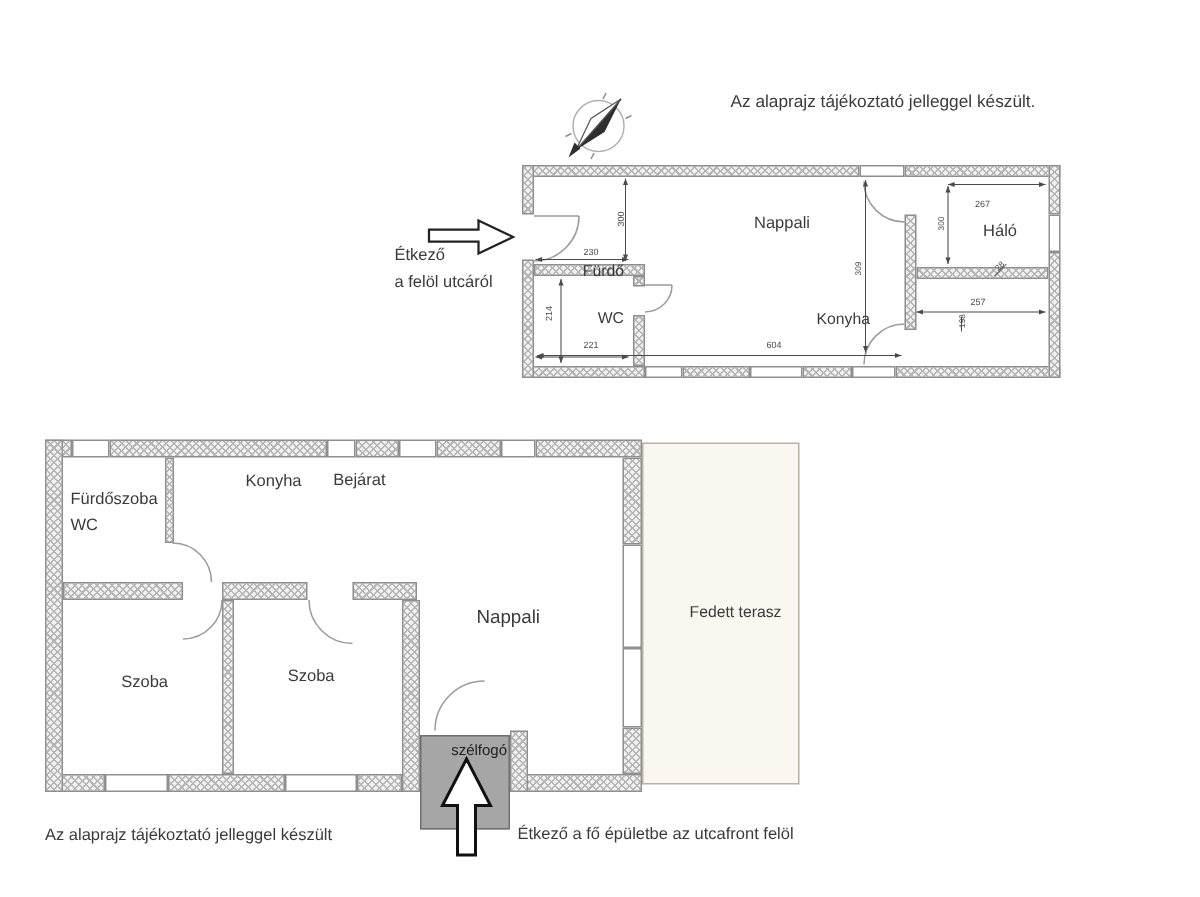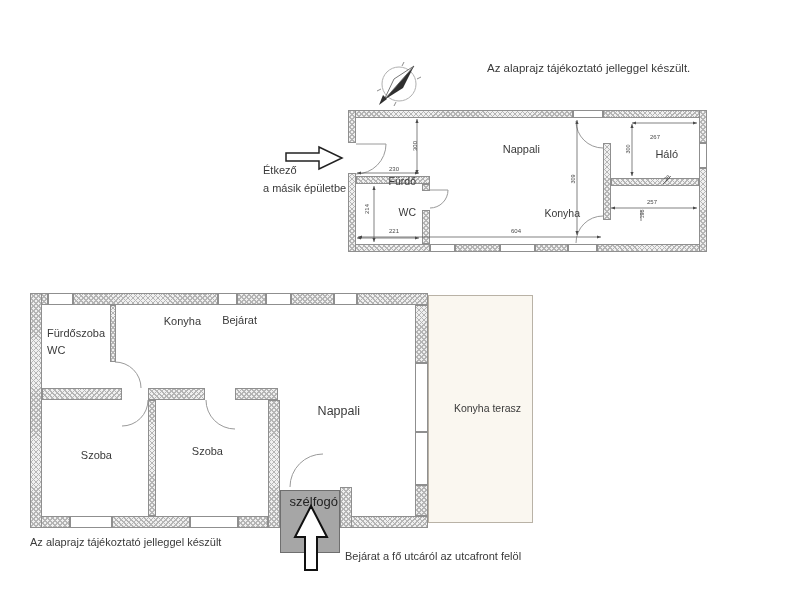--- a/index.html
+++ b/index.html
@@ -26,21 +26,21 @@
   }
   .szelfogo-box{
     position:absolute;box-sizing:border-box;
     background:var(--szelfogo-fill,#a6a6a6);
     border:1px solid #6f6f6f;
   }
   .lbl{position:absolute;font-size:11px;line-height:1.15;white-space:nowrap;}
   .ctr{text-align:right;}
   .lbl-lg{font-size:12.5px;}
   .lbl-md{font-size:10.5px;}
-  .lbl-sm{font-size:13px;}
+  .lbl-sm{font-size:10px;}
   .dim{position:absolute;font-size:6px;color:var(--dim-ink,#4a4a4a);text-align:center;white-space:nowrap;}
   .dim-xs{font-size:5.5px;}
   .rot{transform:rotate(-90deg);transform-origin:center;}
   .rot45{transform:rotate(-42deg);transform-origin:center;}
   svg{position:absolute;left:0;top:0;}
 </style>
 </head>
 <body>
 
 <div id="canvas">
@@ -83,21 +83,21 @@
     <div class="dim" style="left:500px;top:228px;width:32px">604</div>
     <div class="dim rot dim-xs" style="left:562px;top:176px;width:22px">309</div>
     <div class="dim" style="left:641px;top:134px;width:28px">267</div>
     <div class="dim rot dim-xs" style="left:617px;top:146px;width:22px">300</div>
     <div class="dim rot45 dim-xs" style="left:659px;top:175px;width:16px">28</div>
     <div class="dim" style="left:638px;top:199px;width:28px">257</div>
     <div class="dim rot dim-xs" style="left:631px;top:211px;width:22px">198</div>
 
     <div class="lbl" style="left:487px;top:62px;font-size:11.5px">Az alaprajz tájékoztató jelleggel készült.</div>
     <div class="lbl" style="left:263px;top:164px">Étkező</div>
-    <div class="lbl" style="left:263px;top:182px">a másik épületbe</div>
+    <div class="lbl" style="left:263px;top:182px">a felöl utcáról</div>
   </div>
 
   <div>
 
     <div class="terasz" style="left:428px;top:295px;width:105px;height:228px"></div>
 
     <div class="w" style="left:30px;top:293px;width:18px;height:12px"></div>
     <div class="w" style="left:73px;top:293px;width:145px;height:12px"></div>
     <div class="w" style="left:237px;top:293px;width:29px;height:12px"></div>
     <div class="w" style="left:291px;top:293px;width:43px;height:12px"></div>
@@ -129,25 +129,25 @@
 
     <div class="szelfogo-box" style="left:280px;top:490px;width:60px;height:63px"></div>
 
     <div class="lbl" style="left:47px;top:327px">Fürdőszoba</div>
     <div class="lbl" style="left:47px;top:344px">WC</div>
     <div class="lbl ctr" style="left:145px;top:315px;width:56px">Konyha</div>
     <div class="lbl ctr" style="left:205px;top:314px;width:52px">Bejárat</div>
     <div class="lbl lbl-lg ctr" style="left:295px;top:404px;width:65px">Nappali</div>
     <div class="lbl ctr" style="left:60px;top:449px;width:52px">Szoba</div>
     <div class="lbl ctr" style="left:171px;top:445px;width:52px">Szoba</div>
-    <div class="lbl lbl-md ctr" style="left:441px;top:402px;width:80px">Konyha terasz</div>
+    <div class="lbl lbl-md ctr" style="left:441px;top:402px;width:80px">Fedett terasz</div>
     <div class="lbl lbl-sm ctr" style="left:282px;top:495px;width:56px;color:#222">szélfogó</div>
 
-    <div class="lbl" style="left:30px;top:536px">Az alaprajz tájékoztató jelleggel készült</div>
-    <div class="lbl" style="left:345px;top:550px">Bejárat a fő utcáról az utcafront felöl</div>
+    <div class="lbl" style="left:30px;top:551px">Az alaprajz tájékoztató jelleggel készült</div>
+    <div class="lbl" style="left:345px;top:550px">Étkező a fő épületbe az utcafront felöl</div>
   </div>
 
   <svg width="800" height="598" viewBox="0 0 800 598">
     <defs>
       <marker id="ah" viewBox="0 0 10 10" refX="9" refY="5" markerWidth="7" markerHeight="7" orient="auto-start-reverse">
         <path d="M0,1.5 L9,5 L0,8.5 z" fill="#4a4a4a"></path>
       </marker>
     </defs>
 
     <g stroke="#9a9a9a" stroke-width="1" fill="none">

